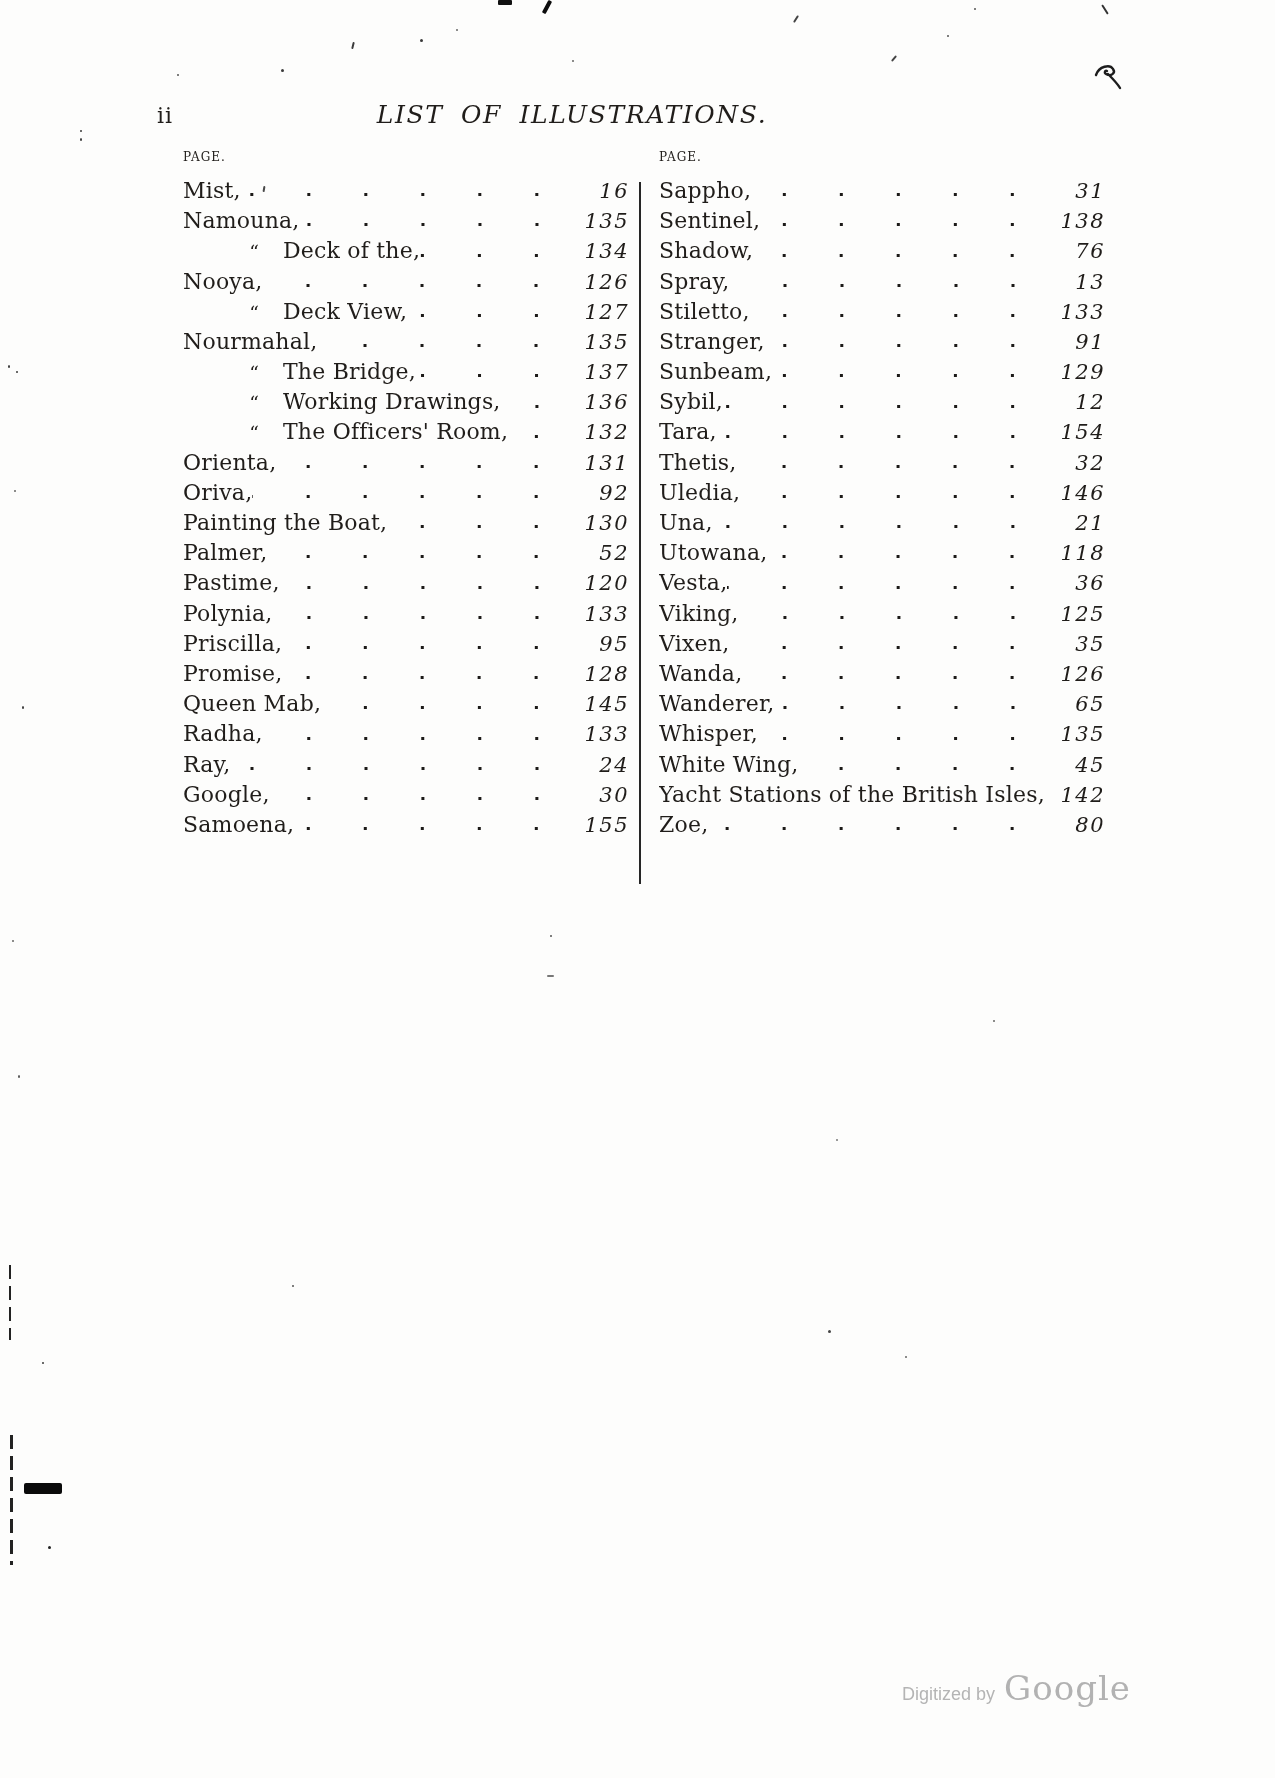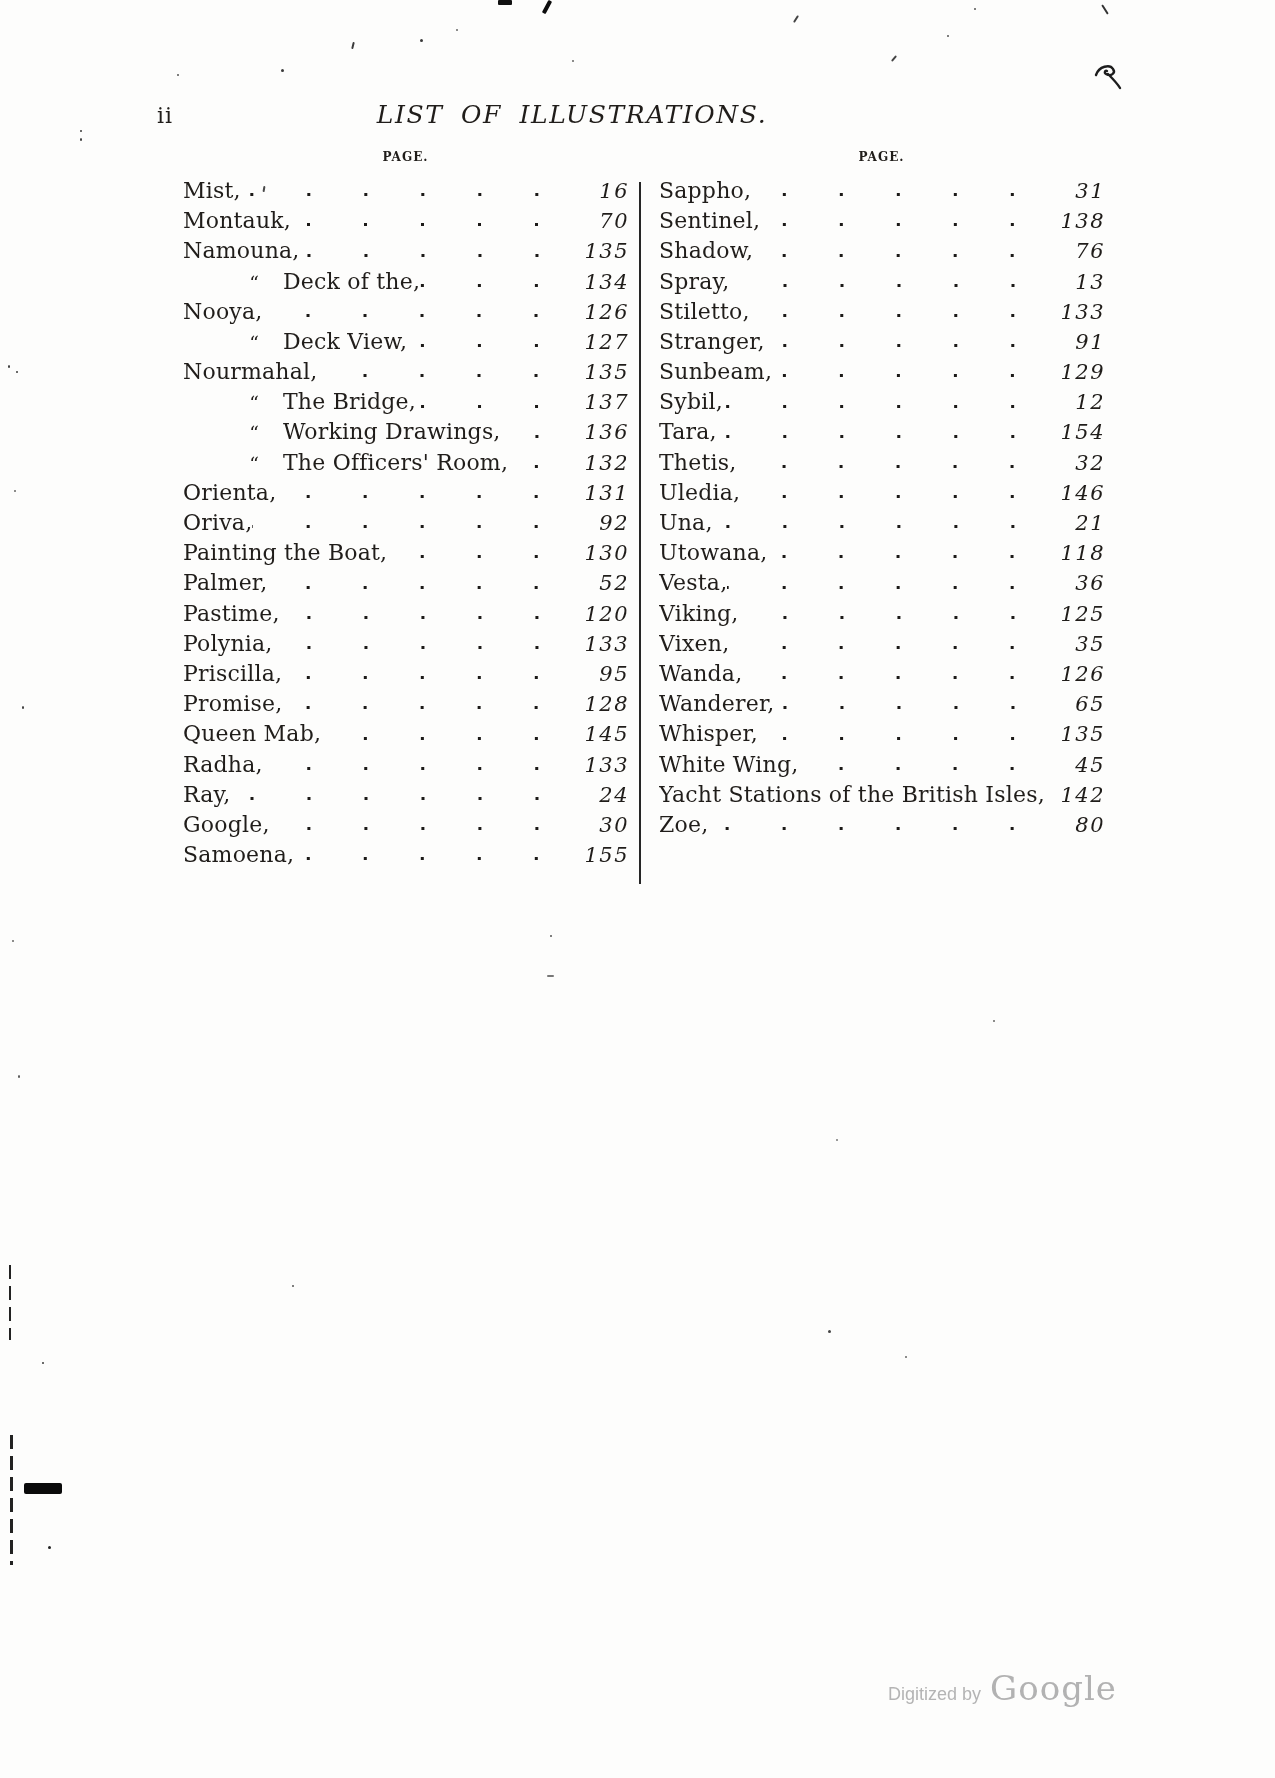--- a/index.html
+++ b/index.html
@@ -27,23 +27,23 @@
     font-style: italic;
     font-size: 25px;
     letter-spacing: 1.6px;
     word-spacing: 8px;
     white-space: nowrap;
   }
   .col { position: absolute; top: 150px; }
   .col-left  { left: 183px; width: 446px; }
   .col-right { left: 659px; width: 446px; }
   .col-header {
-    text-align: center;
+    text-align: left;
     font-size: 12px;
-    font-weight: bold;
+    font-weight: normal;
     letter-spacing: 1px;
     height: 26px;
     padding-right: 1px;
   }
   .toc-row {
     display: flex;
     align-items: flex-end;
     height: 30.2px;
     line-height: 30.2px;
     font-size: 22px;
@@ -94,20 +94,21 @@
     left: 888px;
     top: 1668px;
     display: flex;
     align-items: baseline;
     gap: 9px;
   }
   .wm-text {
     font-family: "Liberation Sans", sans-serif;
     font-size: 18px;
     color: #b4b4b4;
+    margin-left: 14px;
   }
   .glogo {
     font-family: "DejaVu Serif", serif;
     font-size: 34px;
     color: #b2b2b2;
     letter-spacing: 1px;
   }
   .speck { position: absolute; background: #3a3a3a; border-radius: 50%; }
   .tick  { position: absolute; background: #2e2e2e; border-radius: 1px; }
   .edgeline {
@@ -126,26 +127,20 @@
   <div class="running-title">LIST OF ILLUSTRATIONS.</div>
 
   <div class="col col-left">
     <div class="col-header">PAGE.</div>
     <div class="rows" id="rows-left">
         <div class="toc-row">
 
     <span class="entry-label">Mist,</span>
     <span class="leader"></span>
     <span class="entry-page">16</span>
-  </div>
-        <div class="toc-row">
-
-    <span class="entry-label">Montauk,</span>
-    <span class="leader"></span>
-    <span class="entry-page">70</span>
   </div>
         <div class="toc-row">
 
     <span class="entry-label">Namouna,</span>
     <span class="leader"></span>
     <span class="entry-page">135</span>
   </div>
         <div class="toc-row sub">
     <span class="ditto">“</span>
     <span class="entry-label">Deck of the,</span>

